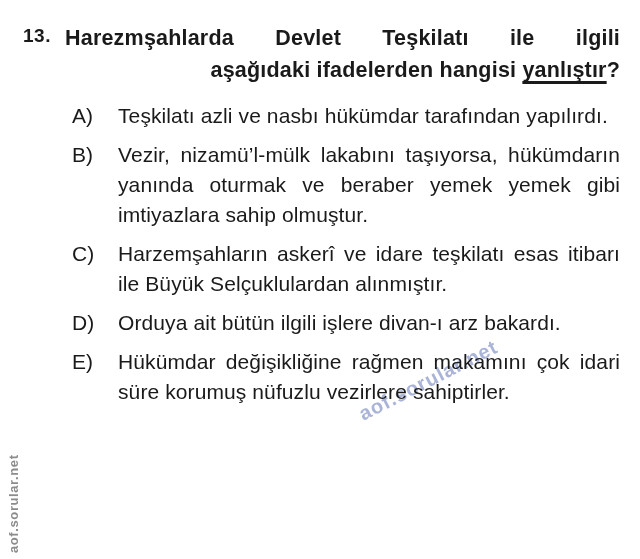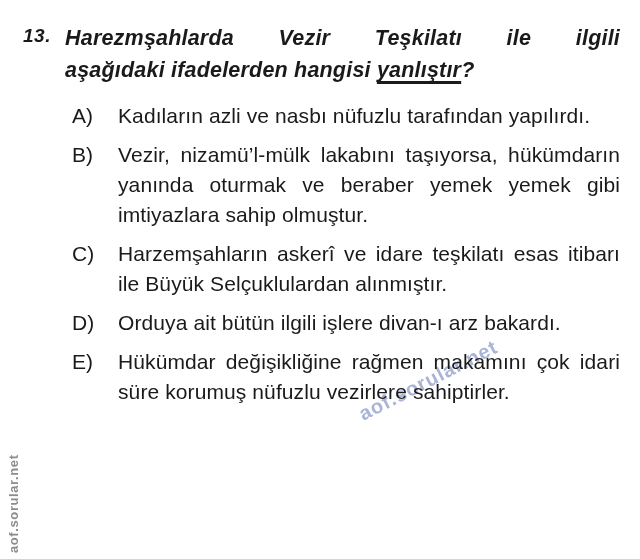--- a/index.html
+++ b/index.html
@@ -38,42 +38,41 @@
     letter-spacing: 1px;
     color: #a9b4d8;
     white-space: nowrap;
     z-index: 0;
   }
   
   .content { position: relative; z-index: 1; }
   .q-header {
     display: flex;
     padding: 22px 8px 0 23px;
-    font-style: italic;
   }
   .q-num {
     width: 42px;
     flex: 0 0 42px;
     font-size: 19px;
     font-weight: bold;
     padding-top: 3px;
     letter-spacing: 0.5px;
   }
   .q-text {
     width: 555px;
     font-size: 21.5px;
     font-weight: bold;
     line-height: 32px;
     letter-spacing: 0.2px;
   }
   .q-line1 {
     text-align: justify;
     text-align-last: justify;
   }
-  .q-line2 { text-align: left; }
+  .q-line2 { text-align: right; }
   .q-underline {
     text-decoration: underline;
     text-decoration-thickness: 2.5px;
     text-underline-offset: 4px;
   }
   
   .options {
     margin: 15px 20px 0 72px;
   }
   .option {
@@ -101,30 +100,30 @@
 
   <div class="wm-left">aof.sorular.net</div>
 
   <div class="wm-diag">aof.sorular.net</div>
 
   <div class="content">
 
     <div class="q-header">
       <div class="q-num">13.</div>
       <div class="q-text">
-        <div class="q-line1">Harezmşahlarda Vezir Teşkilatı ile ilgili</div>
+        <div class="q-line1">Harezmşahlarda Devlet Teşkilatı ile ilgili</div>
         <div class="q-line2"><span>aşağıdaki ifadelerden hangisi </span><span class="q-underline">yanlıştır</span><span>?</span></div>
       </div>
     </div>
 
     <div class="options">
 
       <div class="option">
         <div class="opt-letter">A)</div>
-        <div class="opt-text">Kadıların azli ve nasbı nüfuzlu tarafından yapılırdı.</div>
+        <div class="opt-text">Teşkilatı azli ve nasbı hükümdar tarafından yapılırdı.</div>
       </div>
 
       <div class="option">
         <div class="opt-letter">B)</div>
         <div class="opt-text">Vezir, nizamü’l-mülk lakabını taşıyorsa, hükümdarın yanında oturmak ve beraber yemek yemek gibi imtiyazlara sahip olmuştur.</div>
       </div>
 
       <div class="option">
         <div class="opt-letter">C)</div>
         <div class="opt-text">Harzemşahların askerî ve idare teşkilatı esas itibarı ile Büyük Selçuklulardan alınmıştır.</div>

